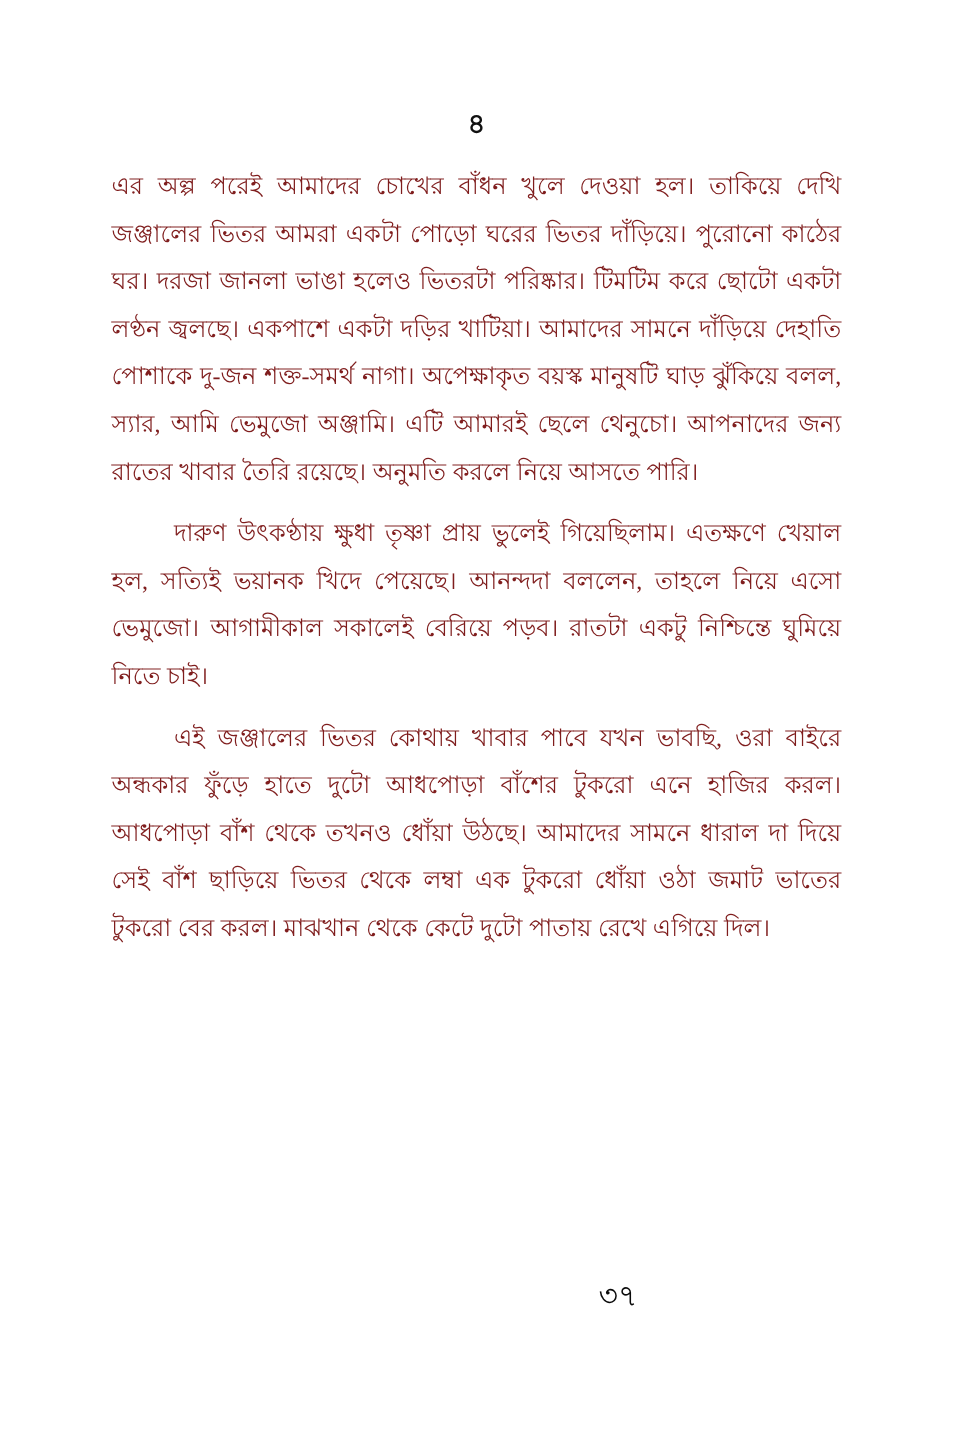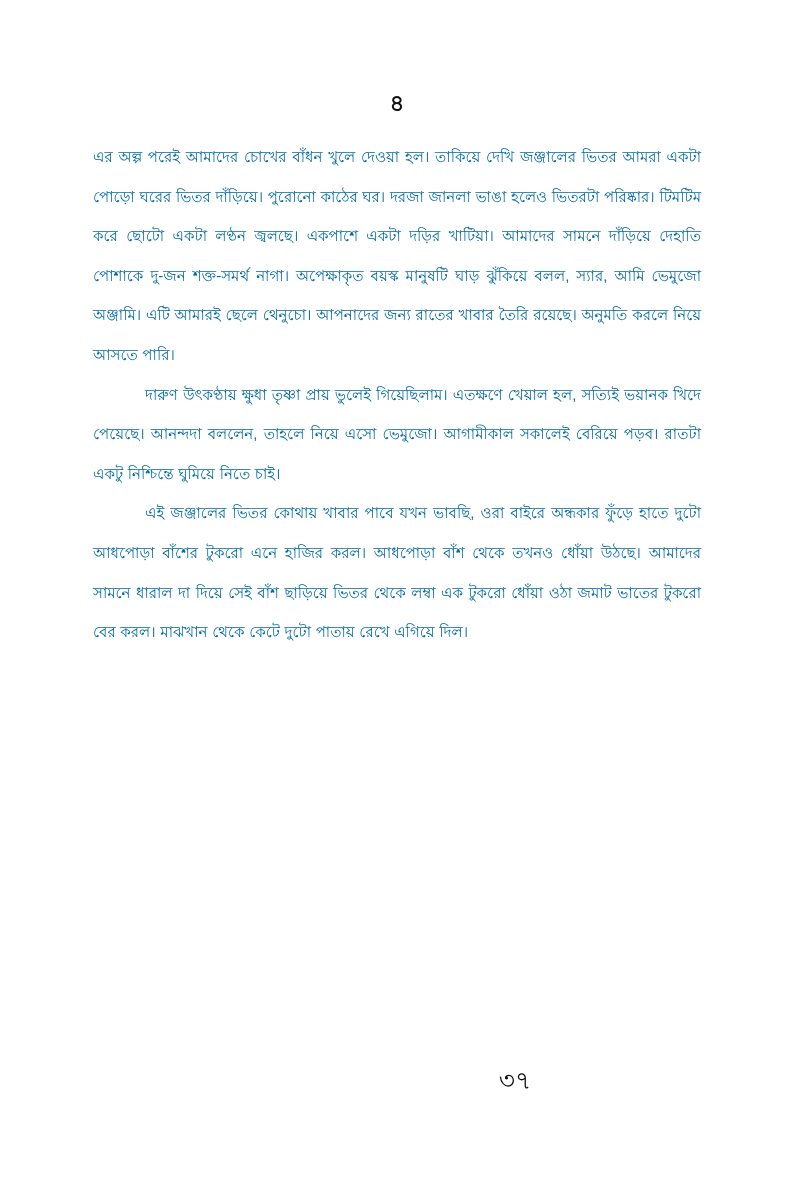--- a/index.html
+++ b/index.html
@@ -40,33 +40,34 @@
     letter-spacing: 0;
     color: #111111;
   }
 
   .body-text {
     margin-top: 22px;
   }
 
   p.para {
     margin: 0;
-    font-family: Liberation Sans, sans-serif;
-    font-size: 15px;
+    font-family: Liberation Serif, serif;
+    font-size: 20px;
     line-height: 39.6px;
     text-align: justify;
     text-align-last: left;
     text-justify: inter-word;
     word-spacing: 0.5px;
-    color: #0369a1;
+    color: #7f1d1d;
     hyphens: none;
   }
 
   p.para.indented {
     text-indent: 52px;
+    margin-top: 12px;
   }
 
   .page-number {
     position: absolute;
     left: 0;
     right: 0;
     top: 1068px;
     text-align: center;
     font-family: "Liberation Serif", "DejaVu Serif", serif;
     font-size: 25px;

